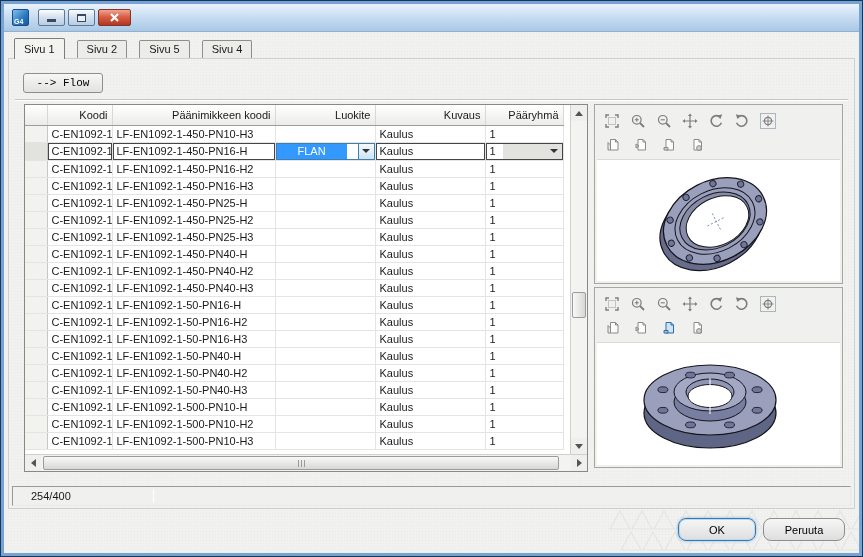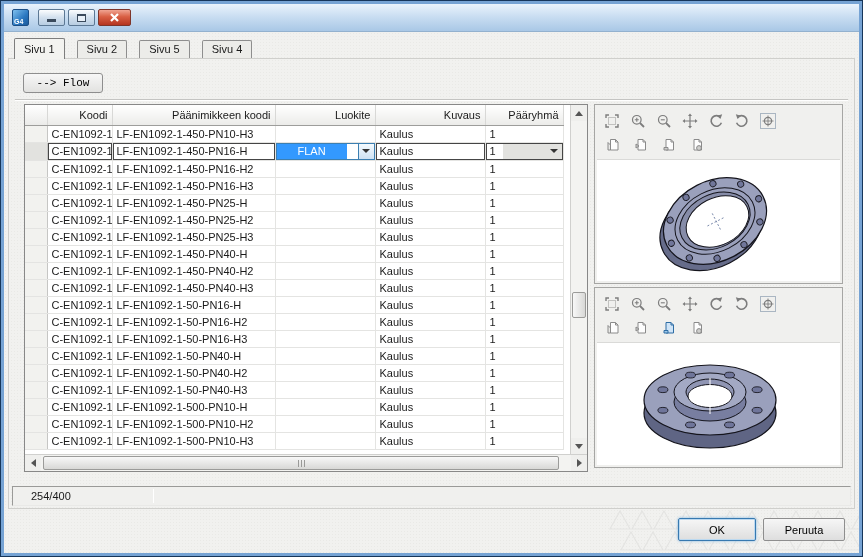--- a/index.html
+++ b/index.html
@@ -101,21 +101,21 @@
   .p1 .pcanvas{top:54px;}
   .p2 .pcanvas{top:54px;}
   
   .statusbar{position:absolute;left:3px;top:427px;width:839px;height:20px;line-height:18px;
     border:1px solid;border-color:#9a9a98 #e9e9e7 #e9e9e7 #9a9a98;background:#f0f0ee;
     padding-left:18px;}
   .statusbar i{position:absolute;left:140px;top:2px;bottom:2px;width:1px;background:#d6d6d4;border-right:1px solid #fff;}
   
   .footer{position:absolute;left:0;right:0;top:477px;height:44px;}
   .watermark{position:absolute;right:0;bottom:0;opacity:.8;}
-  .btn{position:absolute;top:9px;height:23px;border:1px solid #8e8e8e;border-radius:2px;
+  .btn{position:absolute;top:9px;height:23px;border:1px solid #8e8e8e;border-radius:8px;
     background:linear-gradient(#f6f6f6,#dedede);font-size:11px;font-family:inherit;}
   .btn-ok{left:674px;width:78px;border:1px solid #3779b0;box-shadow:0 0 0 1px #bcd9f0 inset,0 0 3px #7db2e0;}
   .btn-cancel{left:759px;width:82px;}
 </style>
 </head>
 <body>
 
 <div class="window">
 
   <div class="titlebar">

